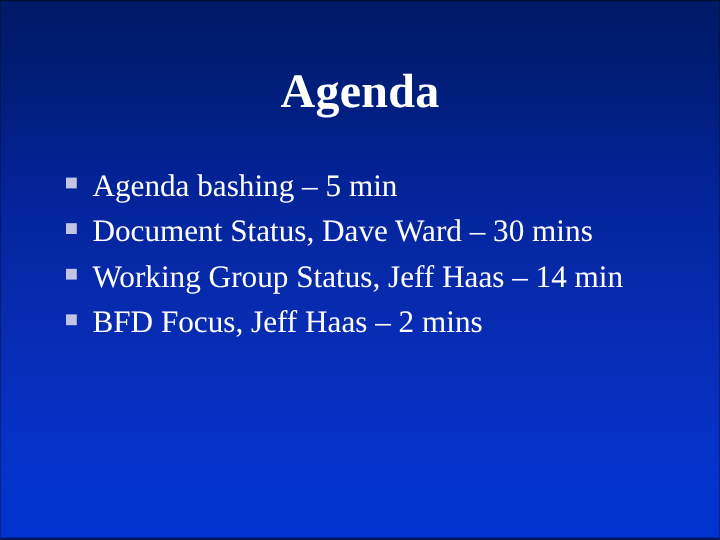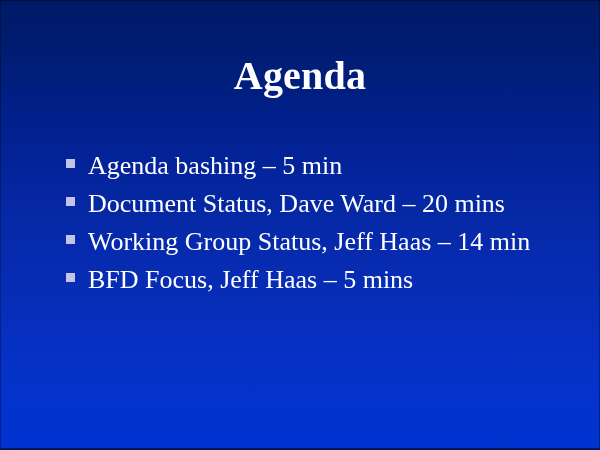--- a/index.html
+++ b/index.html
@@ -52,21 +52,21 @@
     font-weight: bold;
     letter-spacing: 0.2px;
     margin: 0;
   }
 
   #bullet-list {
     position: absolute;
     top: 132px;
     left: 50px;
     width: 520px;
-    margin: 16px;
+    margin: 5px;
     padding: 0;
     list-style: none;
   }
 
   .bullet-row {
     display: flex;
     align-items: flex-start;
     height: 38px;
   }
 
@@ -98,29 +98,29 @@
 
   <ul id="bullet-list">
 
     <li class="bullet-row">
       <span class="bullet-mark"></span>
       <span class="bullet-text">Agenda bashing – 5 min</span>
     </li>
 
     <li class="bullet-row">
       <span class="bullet-mark"></span>
-      <span class="bullet-text">Document Status, Dave Ward – 20 mins</span>
+      <span class="bullet-text">Document Status, Dave Ward – 30 mins</span>
     </li>
 
     <li class="bullet-row">
       <span class="bullet-mark"></span>
       <span class="bullet-text">Working Group Status, Jeff Haas – 14 min</span>
     </li>
 
     <li class="bullet-row">
       <span class="bullet-mark"></span>
-      <span class="bullet-text">BFD Focus, Jeff Haas – 5 mins</span>
+      <span class="bullet-text">BFD Focus, Jeff Haas – 2 mins</span>
     </li>
 
 
   </ul>
 
 </div>
 
 </body></html>

